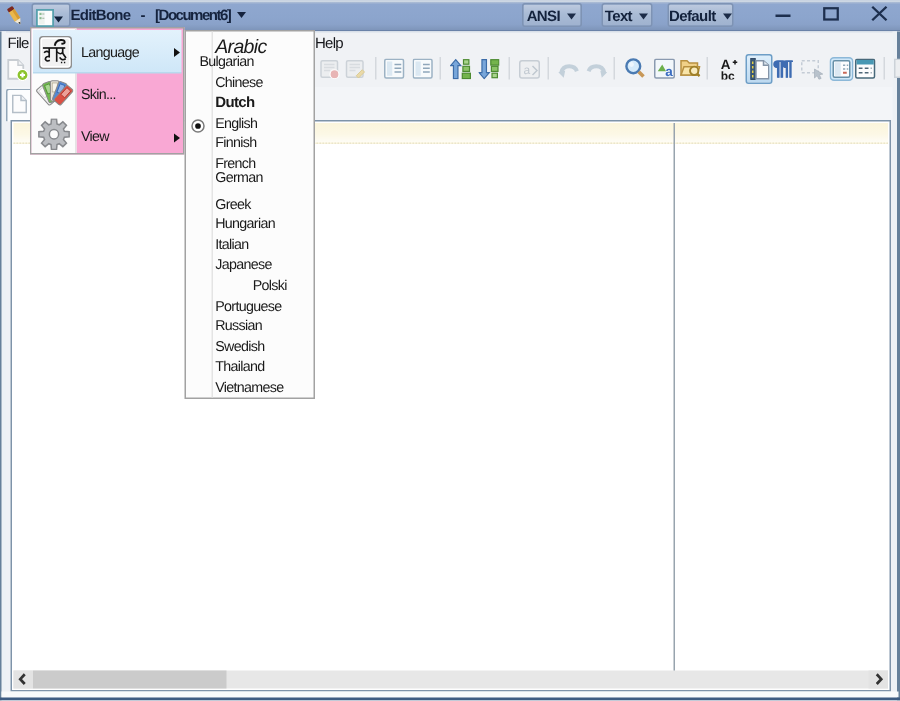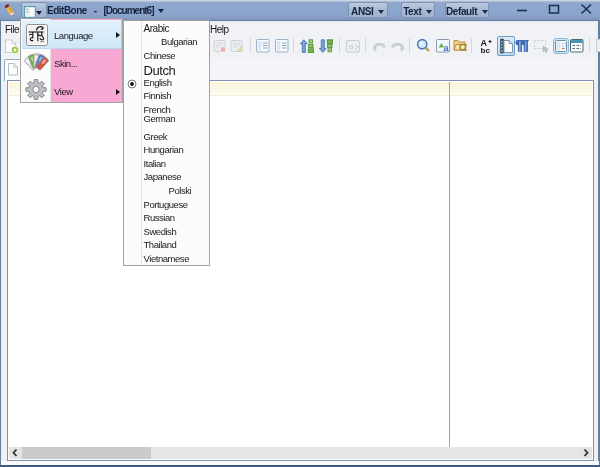--- a/index.html
+++ b/index.html
@@ -288,24 +288,24 @@
 </div>
 
 <div class="abs" id="menu2">
   <div class="icol2"></div>
   <svg style="position:absolute;left:3px;top:57.5px" width="10" height="10">
     <circle cx="5" cy="5" r="4" fill="#fff" stroke="#7a7a7a"></circle>
     <circle cx="5" cy="5" r="1.9" fill="#111"></circle>
   </svg>
 </div>
 <div class="abs" id="subitems">
-    <div class="abs" style="left:143.5px;top:22.6px;font-size:10px;letter-spacing:-0.45px;color:#1a1a1a;">Arabic</div>
-    <div class="abs" style="left:161px;top:36.1px;font-size:9.5px;letter-spacing:-0.45px;color:#1a1a1a;">Bulgarian</div>
+    <div class="abs" style="left:143.5px;top:22.6px;font-size:13px;letter-spacing:-0.45px;color:#1a1a1a;font-style:italic;">Arabic</div>
+    <div class="abs" style="left:133px;top:36.1px;font-size:9.5px;letter-spacing:-0.45px;color:#1a1a1a;">Bulgarian</div>
     <div class="abs" style="left:143.5px;top:49.7px;font-size:9.5px;letter-spacing:-0.45px;color:#1a1a1a;">Chinese</div>
-    <div class="abs" style="left:143.5px;top:63.2px;font-size:13px;letter-spacing:-0.45px;color:#1a1a1a;">Dutch</div>
+    <div class="abs" style="left:143.5px;top:63.2px;font-size:10px;letter-spacing:-0.45px;color:#1a1a1a;font-weight:bold;">Dutch</div>
     <div class="abs" style="left:143.5px;top:76.7px;font-size:9.5px;letter-spacing:-0.45px;color:#1a1a1a;text-align:center;">English</div>
     <div class="abs" style="left:143.5px;top:90.2px;font-size:9.5px;letter-spacing:-0.45px;color:#1a1a1a;">Finnish</div>
     <div class="abs" style="left:143.5px;top:103.8px;font-size:9.5px;letter-spacing:-0.45px;color:#1a1a1a;">French</div>
     <div class="abs" style="left:143.5px;top:113px;font-size:9.5px;letter-spacing:-0.45px;color:#1a1a1a;text-align:center;">German</div>
     <div class="abs" style="left:143.5px;top:130.8px;font-size:9.5px;letter-spacing:-0.45px;color:#1a1a1a;">Greek</div>
     <div class="abs" style="left:143.5px;top:144.4px;font-size:9.5px;letter-spacing:-0.45px;color:#1a1a1a;">Hungarian</div>
     <div class="abs" style="left:143.5px;top:157.9px;font-size:9.5px;letter-spacing:-0.45px;color:#1a1a1a;">Italian</div>
     <div class="abs" style="left:143.5px;top:171.4px;font-size:9.5px;letter-spacing:-0.45px;color:#1a1a1a;">Japanese</div>
     <div class="abs" style="left:143.5px;top:185.0px;font-size:9.5px;letter-spacing:-0.45px;color:#1a1a1a;padding-left:25px;">Polski</div>
     <div class="abs" style="left:143.5px;top:198.5px;font-size:9.5px;letter-spacing:-0.45px;color:#1a1a1a;">Portuguese</div>

